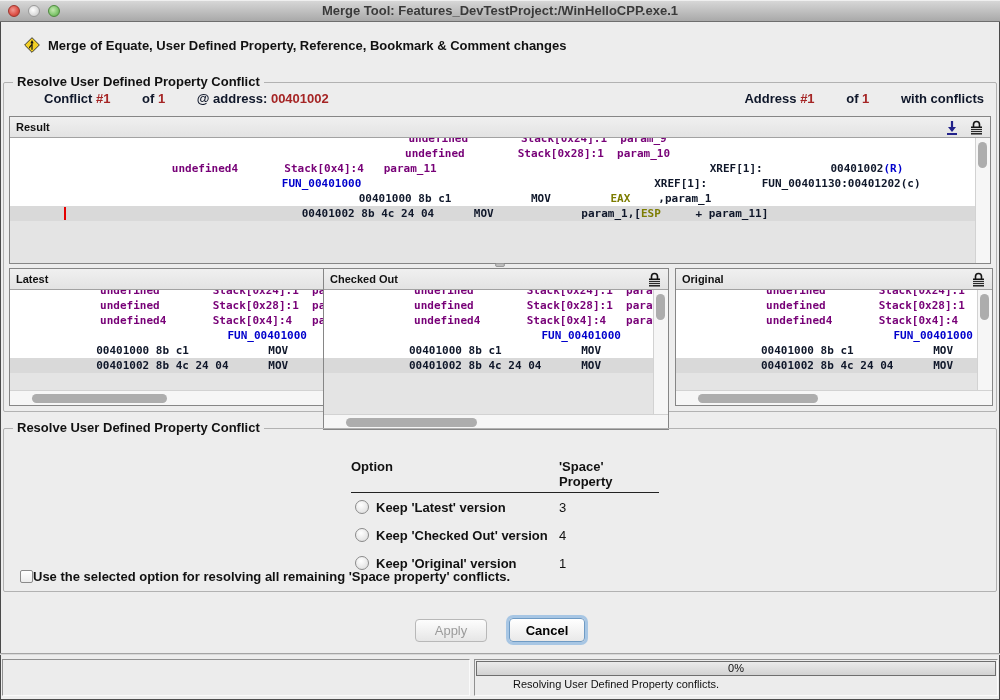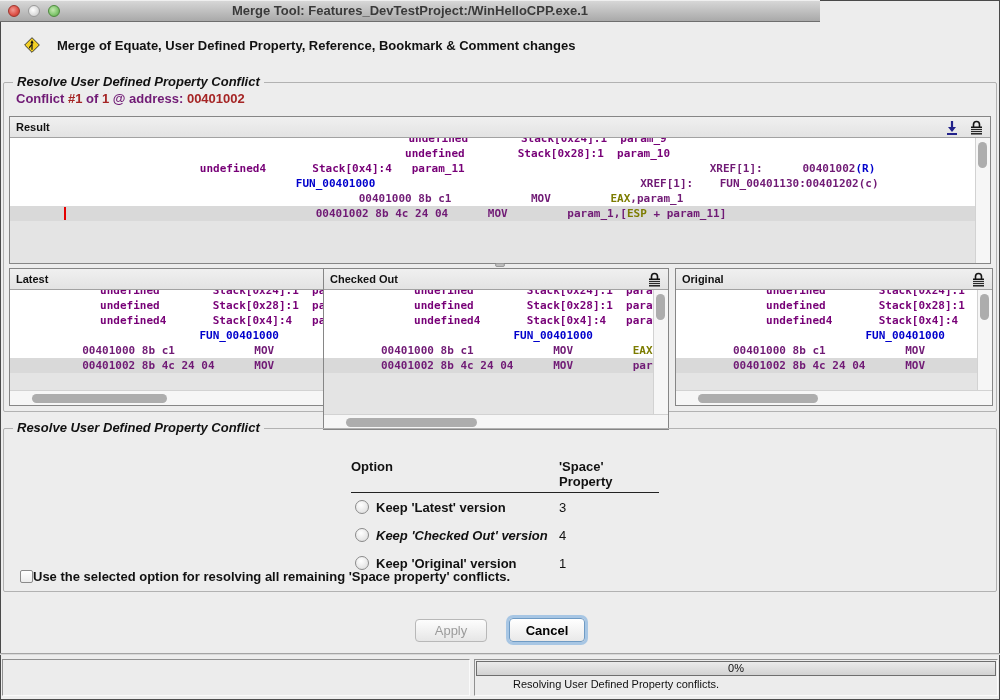--- a/index.html
+++ b/index.html
@@ -1,48 +1,48 @@
 <!DOCTYPE html>
 <html><head>
 <meta charset="utf-8">
 <style>
   * { margin:0; padding:0; box-sizing:border-box; }
   html,body { width:1000px; height:700px; }
   body { font-family:"Liberation Sans", sans-serif; background:#ededed; position:relative; overflow:hidden; }
   .window { position:absolute; inset:0; background:#ededed; outline:1px solid #4a4a4a; outline-offset:-1px; }
 
   
-  .titlebar { position:absolute; left:0; top:0; width:820px; height:22px;
+  .titlebar { position:absolute; left:0; top:0; width:1000px; height:22px;
     background:linear-gradient(#d9d9d9,#a9a9a9); border-bottom:1px solid #6e6e6e;
     box-shadow:inset 0 1px 0 #efefef; }
   .lights { position:absolute; left:8px; top:5px; display:flex; gap:8px; }
   .light { width:12px; height:12px; border-radius:50%; }
   .light.close { background:radial-gradient(circle at 4px 4px,#f09a93,#dd4f45 60%,#b03a31); border:1px solid #9e342c; }
   .light.min   { background:radial-gradient(circle at 4px 4px,#ffffff,#dcdcdc 60%,#b9b9b9); border:1px solid #9a9a9a; }
   .light.zoom  { background:radial-gradient(circle at 4px 4px,#c4e8b0,#7ec56b 60%,#549343); border:1px solid #4e8a3e; }
   .win-title { position:absolute; left:0; right:0; top:3px; text-align:center;
     font-size:13px; font-weight:700; color:#3a3a3a; }
 
   
-  .banner { position:absolute; left:16px; top:34px; height:22px; display:flex; align-items:center; gap:17px; }
+  .banner { position:absolute; left:16px; top:34px; height:22px; display:flex; align-items:center; gap:8px; }
   .banner .msg { font-size:13px; font-weight:700; color:#111; }
 
   
   .fs { position:absolute; left:3px; right:3px; border:1px solid #b2b2b2; border-radius:2px; }
   .fs1 { top:82px; height:330px; }
   .fs2 { top:428px; height:164px; }
   .fs-legend { position:absolute; top:-9px; left:9px; background:#ededed; padding:0 4px;
-    font-size:13px; font-weight:700; color:#111; white-space:nowrap;font-style:italic; }
+    font-size:13px; font-weight:700; color:#111; white-space:nowrap; }
 
   
   .conflict-line { position:absolute; left:12px; right:12px; top:8px; height:16px;
     font-size:13px; font-weight:700; color:#111; display:flex; justify-content:space-between; }
   .seg { white-space:pre; }
   .s-r { color:#a52525; }
-  .s-k { color:#701a75; }
+  .s-k { color:#0f172a;margin-left:28px; }
   .s-p { color:#770077; }
   .s-b { color:#0000cc; }
   .s-o { color:#7c7c00; }
 
   
   .panel { position:absolute; border:1px solid #868686; background:#e4e4e4; }
   .panel-header { position:absolute; left:0; right:0; top:0; height:21px;
     background:linear-gradient(#f0f0f0,#e3e3e3); border-bottom:1px solid #a2a2a2;
     display:flex; align-items:center; padding:0 6px; }
   .panel-header .plabel { font-size:11px; font-weight:600; color:#111; }
@@ -137,20 +137,21 @@
       </svg>
     </span>
     <span class="msg">Merge of Equate, User Defined Property, Reference, Bookmark &amp; Comment changes</span>
   </div>
 
   <div class="fs fs1">
     <div class="fs-legend">Resolve User Defined Property Conflict</div>
 
     <div class="conflict-line">
       <span><span class="seg s-k">Conflict </span><span class="seg s-r">#1</span><span class="seg s-k"> of </span><span class="seg s-r">1</span><span class="seg s-k"> @ address: </span><span class="seg s-r">00401002</span></span>
+      <span><span class="seg s-k">Address </span><span class="seg s-r">#1</span><span class="seg s-k"> of </span><span class="seg s-r">1</span><span class="seg s-k"> with conflicts</span></span>
     </div>
 
     <div class="panel result-panel">
       <div class="panel-header">
         <span class="plabel">Result</span>
         <span class="spacer"></span>
         <span class="hicon">
           <svg width="14" height="15" viewBox="0 0 14 15">
             <path d="M7 1 L7 8" stroke="#22228a" stroke-width="2.2"></path>
             <path d="M3 7 L11 7 L7 12 Z" fill="#22228a"></path>
@@ -282,21 +283,21 @@
         <div class="opt-col2 opt-head">'Space' Property</div>
       </div>
       <div class="opt-row">
         <div class="opt-col1 opt-row" style="height:auto;">
           <span class="radio"></span>
           <span class="opt-label">Keep 'Latest' version</span>
         </div>
         <div class="opt-col2 opt-val">3</div>
       </div>
       <div class="opt-row">
-        <div class="opt-col1 opt-row" style="height:auto;font-style:italic;">
+        <div class="opt-col1 opt-row" style="height:auto;">
           <span class="radio"></span>
           <span class="opt-label">Keep 'Checked Out' version</span>
         </div>
         <div class="opt-col2 opt-val">4</div>
       </div>
       <div class="opt-row">
         <div class="opt-col1 opt-row" style="height:auto;">
           <span class="radio"></span>
           <span class="opt-label">Keep 'Original' version</span>
         </div>

